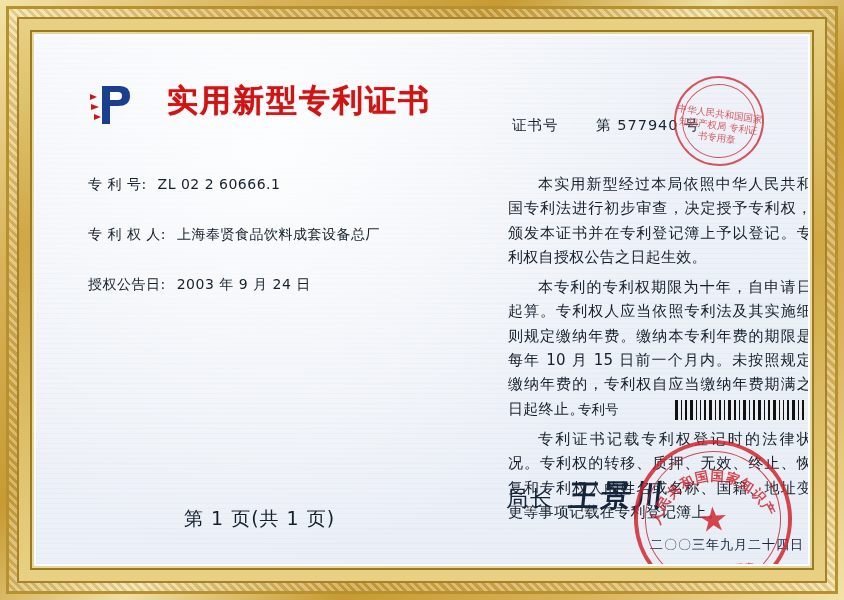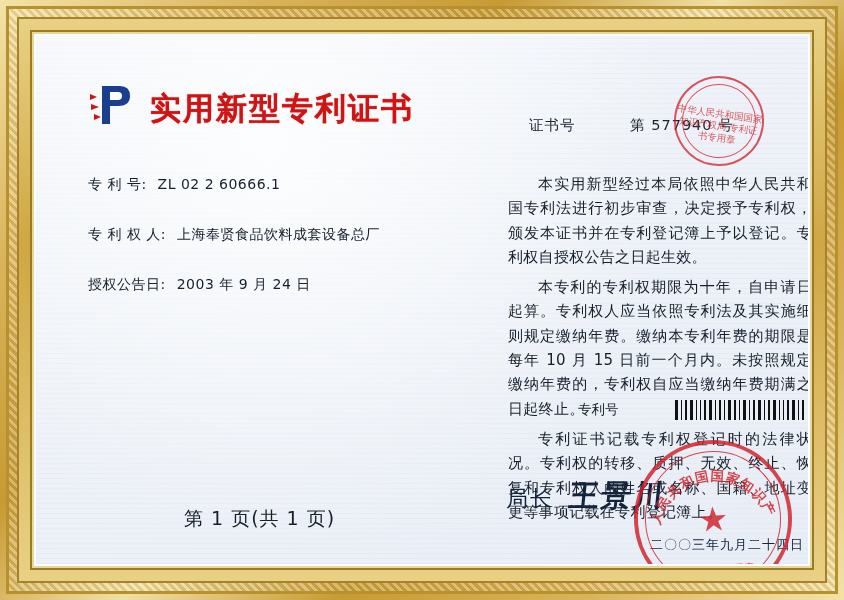--- a/index.html
+++ b/index.html
@@ -45,35 +45,35 @@
   }
   
   .corner{position:absolute;width:46px;height:46px;border:2px solid #8d6e1f;opacity:.75;}
   .c-tl{left:20px;top:20px;border-right:none;border-bottom:none;}
   .c-tr{right:20px;top:20px;border-left:none;border-bottom:none;}
   .c-bl{left:20px;bottom:20px;border-right:none;border-top:none;}
   .c-br{right:20px;bottom:20px;border-left:none;border-top:none;}
 
   
   .content{position:absolute;inset:0;}
-  .title-row{position:absolute;left:52px;top:44px;display:flex;align-items:flex-end;}
+  .title-row{position:absolute;left:52px;top:44px;display:flex;align-items:flex-start;gap:17px;}
   .logo{
     width:54px;height:50px;position:relative;margin-right:8px;
   }
   .logo svg{display:block;}
   .title-cn{
     font-family:"DejaVu Sans","Liberation Sans",sans-serif;
     font-size:31px;font-weight:bold;color:#cf1414;letter-spacing:2px;
     text-shadow:0 0 1px #cf1414;
   }
   .cert-no{
     position:absolute;left:472px;top:80px;font-size:14.5px;color:#1a2330;letter-spacing:1px;
   }
   .cert-no .num{margin-left:28px;}
-  .cert-no .v{margin:0 21px;letter-spacing:1px;text-align:center;}
+  .cert-no .v{margin:0 4px;letter-spacing:1px;text-align:center;}
 
   .fields{position:absolute;left:52px;top:140px;width:380px;font-size:14px;color:#16202c;line-height:1.2;}
   .field{margin-bottom:33px;letter-spacing:.5px;}
   .field .lbl{}
   .field .val{margin-left:6px;}
 
   .body-text{
     position:absolute;left:472px;top:136px;width:304px;
     font-size:15px;color:#16202c;line-height:1.62;text-align:justify;
     letter-spacing:.3px;

